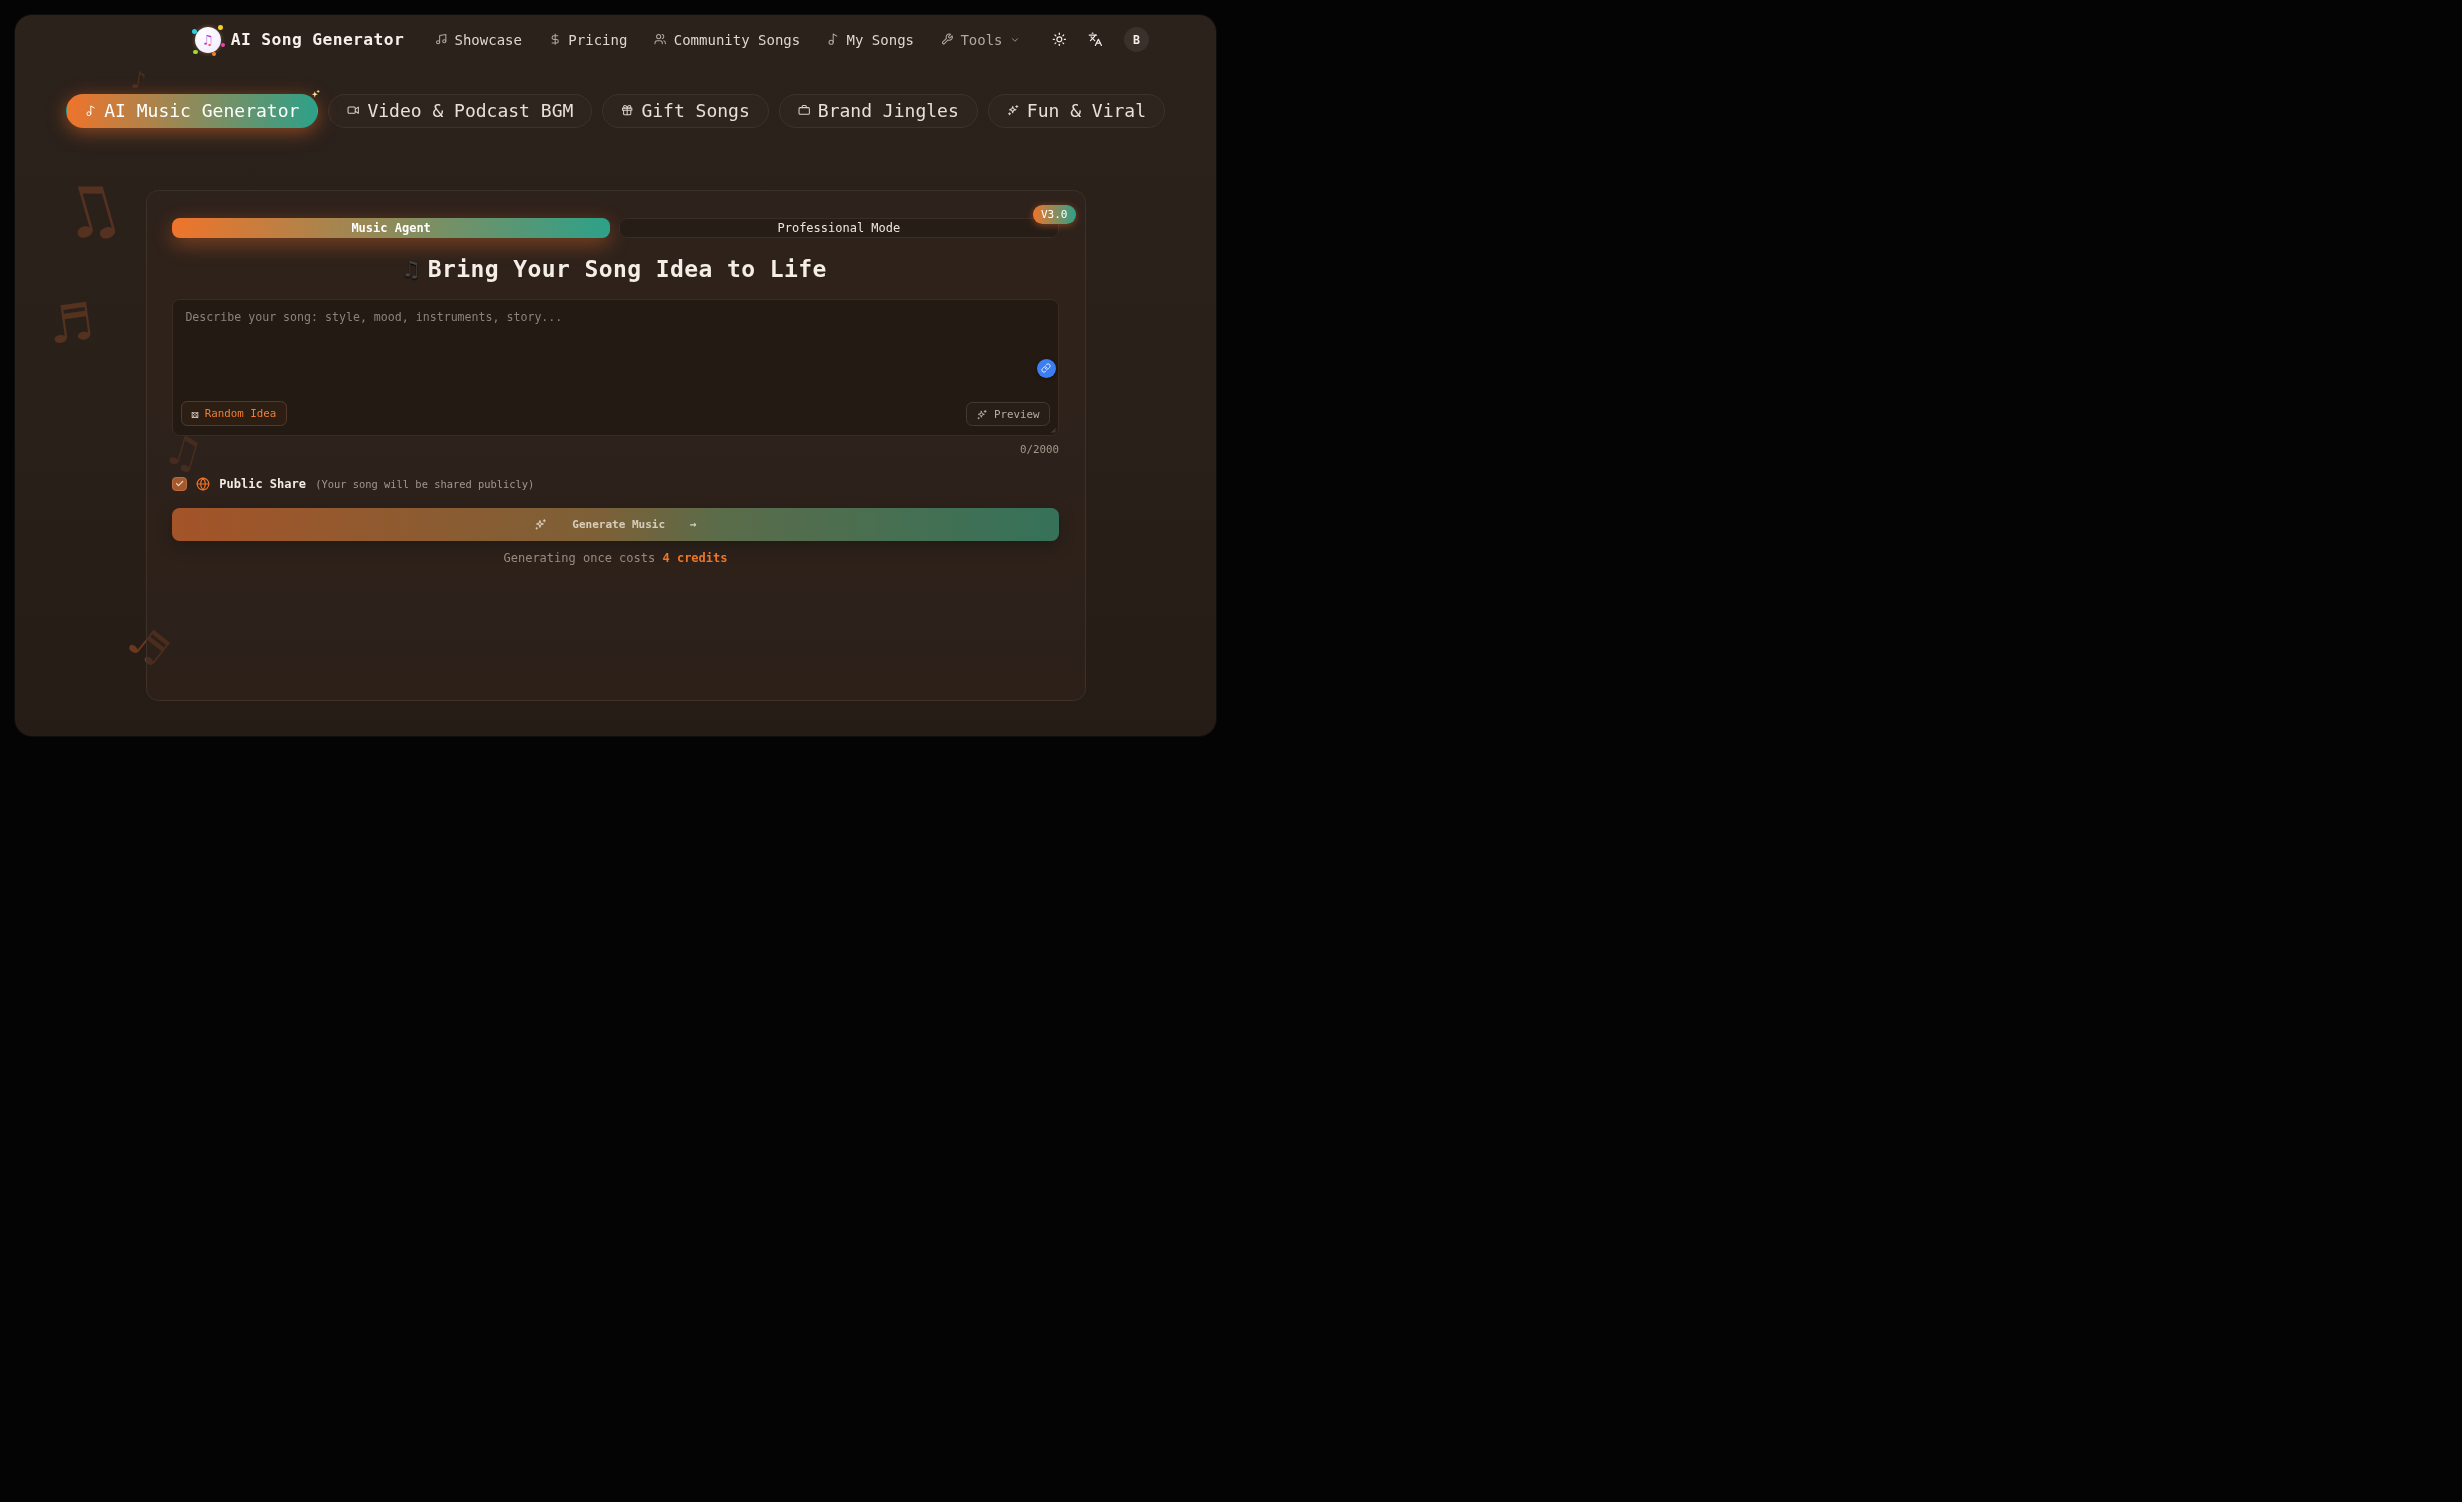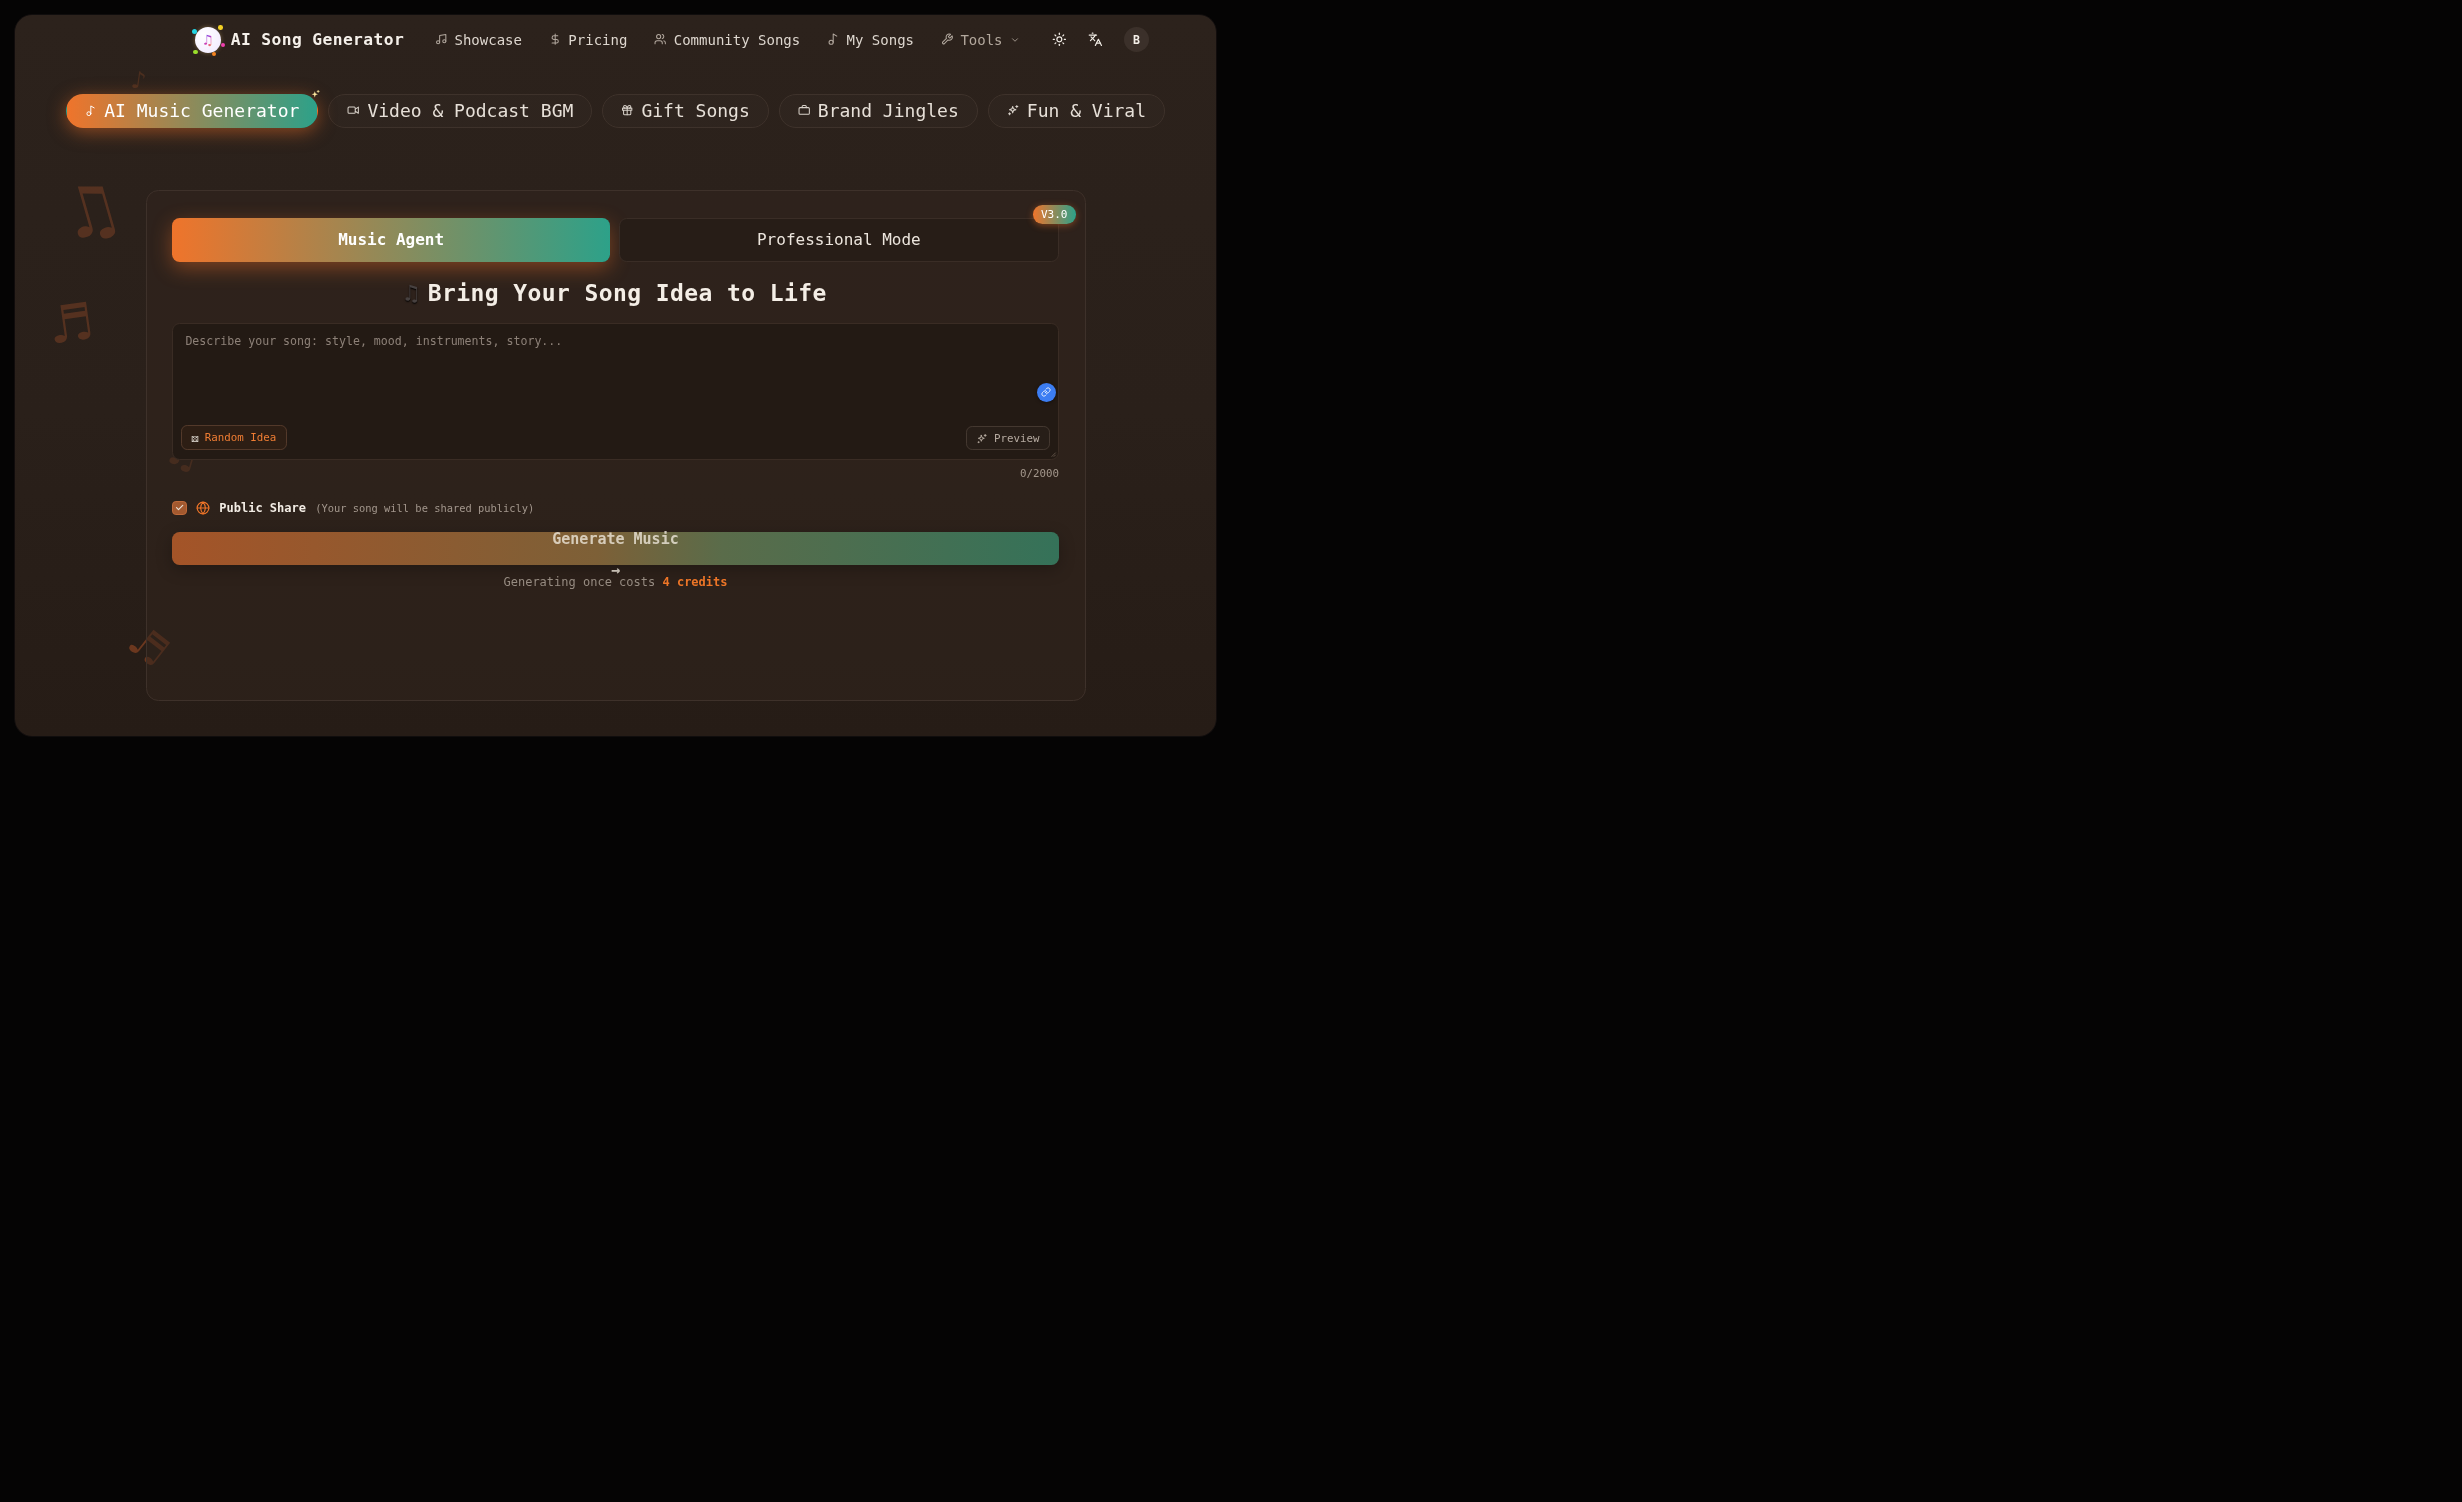--- a/index.html
+++ b/index.html
@@ -60,22 +60,22 @@
              box-shadow:0 3.9px 18.6px rgba(238,112,40,.5); }
   .cat-tab.active svg { color:#fff; }
   .cat-tab.active .spark-badge { position:absolute; top:-6.2px; right:-3.1px; color:#ffe9a0; }
   
   .card { position:relative; z-index:1; margin:62px auto 0; width:940px; height:511px;
           background:rgba(49,37,30,0.55); border:0.8px solid #3e312a; border-radius:12.4px; }
   .version-badge { position:absolute; top:14px; right:8.5px; padding:3.1px 8.5px; border-radius:9.3px;
           background:linear-gradient(90deg,#ef742b,#2da189); color:#fff; font-size:11px;
           font-weight:normal; box-shadow:0 1.5px 7.7px rgba(238,112,40,.45); }
   .mode-tabs { display:flex; gap:8.5px; padding:27px 25.5px 0; }
-  .mode-tab { flex:1; height:44px; border-radius:7.7px; display:flex; align-items:center;
-          justify-content:center; font-size:16px; cursor:pointer; }
+  .mode-tab { flex:1; height:20px; border-radius:7.7px; display:flex; align-items:center;
+          justify-content:center; font-size:12px; cursor:pointer; }
   .mode-tab.active { background:linear-gradient(90deg,#ef742b 0%,#2da189 100%); color:#fff;
           font-weight:bold; box-shadow:0 6.2px 20px rgba(238,112,40,.42); }
   .mode-tab.inactive { background:#271d17; border:0.8px solid #3a2d26; color:#ece5dd; }
   .hero-heading { margin-top:18px; text-align:center; font-size:23px; font-weight:bold;
           color:#f4eee6; letter-spacing:0.4px; }
   .hero-heading .note { color:#474140; margin-right:9.3px; text-shadow:0 0.8px 1.5px #000; }
   .hero-desc { margin-top:10.8px; text-align:center; font-size:12.4px; line-height:21px;
           color:#b4a99f; }
   .ta-wrap { position:relative; margin:17px 25.5px 0; }
   textarea.song-input { display:block; width:100%; height:137px; background:#231a14;
@@ -95,24 +95,24 @@
   .resize-handle { position:absolute; right:2.3px; bottom:2.3px; color:#6b5c50; }
   .char-counter { margin:7px 25.5px 0 0; text-align:right; font-size:10.8px; color:#a3978c; }
   .share-row { margin:21px 0 0 25.5px; display:flex; align-items:center; gap:9.3px; }
   .checkbox { width:14.7px; height:14.7px; border-radius:3.9px; background:#a3592f;
           border:0.8px solid #bf6a3a; color:#e9e1d7; display:flex; align-items:center;
           justify-content:center; cursor:pointer; flex:none; }
   .globe { color:#ee7428; display:flex; }
   .share-label { font-size:12px; font-weight:bold; color:#f2ece4; }
   .share-hint { font-size:10.4px; color:#a3978d; }
   .generate-btn { margin:16.3px 25.5px 0; height:33px; border-radius:7.7px; display:flex;
-          align-items:center; justify-content:center; gap:13px; cursor:pointer;
+          align-items:center; justify-content:center; gap:25px; cursor:pointer;
           background:linear-gradient(90deg,#a45428 0%,#7d6037 48%,#5a6c4a 62%,#357259 100%);
-          color:rgba(238,231,219,.8); font-size:15px; font-weight:bold;
-          box-shadow:0 4.6px 15.5px rgba(0,0,0,.25);flex-direction:column; }
+          color:rgba(238,231,219,.8); font-size:11px; font-weight:bold;
+          box-shadow:0 4.6px 15.5px rgba(0,0,0,.25); }
   .credits { margin-top:10px; text-align:center; font-size:12px; color:#968b81; }
   .credits .hl { color:#ed7527; font-weight:bold; }
   svg.ic { fill:none; stroke:currentColor; stroke-width:2; stroke-linecap:round; stroke-linejoin:round; }
 </style>
 </head>
 <body>
 
 <div class="page">
 
   <span class="deco d1">♫</span>

